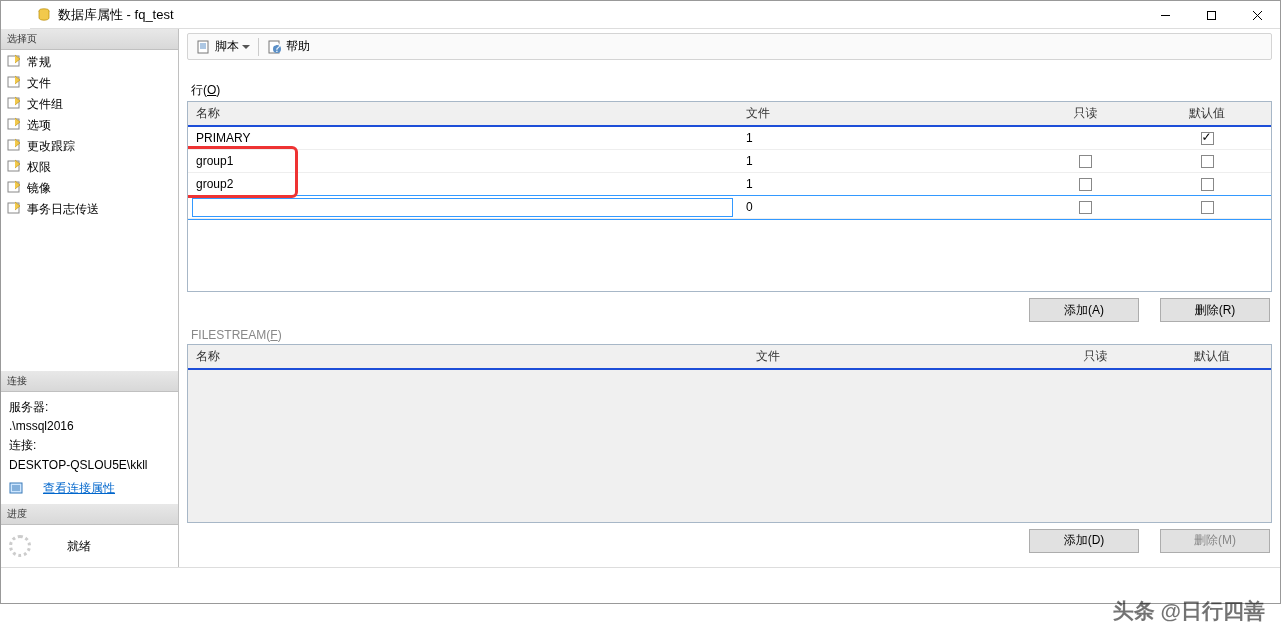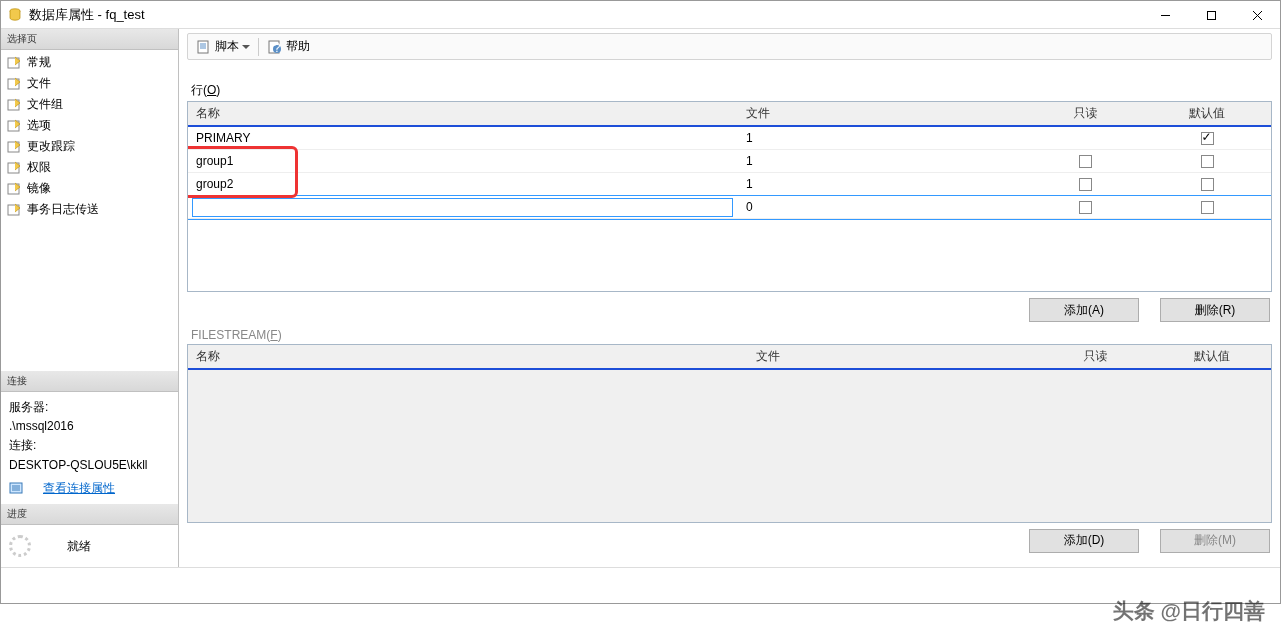--- a/index.html
+++ b/index.html
@@ -1,32 +1,32 @@
 <!DOCTYPE html>
 <html><head>
   <meta charset="utf-8">
   <style>
     * { margin: 0; padding: 0; box-sizing: border-box; font-family: "Microsoft YaHei", Tahoma, Arial, sans-serif; font-size: 12px; }
     body { background: #fff; width: 1281px; height: 631px; overflow: hidden; }
     
     .window { width: 100%; height: 604px; border: 1px solid #999; background: #fff; display: flex; flex-direction: column; }
     
-    .titlebar { height: 28px; display: flex; align-items: center; padding-left: 6px; border-bottom: 1px solid #ddd; }
+    .titlebar { height: 28px; display: flex; align-items: center; padding-left: 6px; border-bottom: 1px solid #ddd; margin-left: 29px; }
     .titlebar-icon { width: 16px; height: 16px; margin-right: 6px; display: inline-flex; align-items: center; justify-content: center; }
     .titlebar-text { flex: 1; font-size: 13px; color: #000; }
     .win-controls { display: flex; height: 100%; }
     .win-btn { width: 46px; height: 28px; display: flex; align-items: center; justify-content: center; cursor: pointer; }
     .win-btn svg { width: 11px; height: 11px; }
     
     .body-area { flex: 1; display: flex; overflow: hidden; }
     
     .sidebar { width: 178px; display: flex; flex-direction: column; background: #f0f0f0; border-right: 1px solid #c0c0c0; }
     .section-header { padding: 3px 6px; background: linear-gradient(#e8e8e8,#d8d8d8); border-bottom: 1px solid #c0c0c0; font-size: 10px; color: #333; }
     .nav-list { background: #fff; flex: 0 0 auto; padding: 2px 0; }
-    .nav-item { display: flex; align-items: center; padding: 2px 6px; cursor: pointer; }
+    .nav-item { display: flex; padding: 2px 6px; cursor: pointer; }
     .nav-icon { width: 16px; height: 14px; margin-right: 4px; display: inline-flex; }
     
     .conn-box { background: #fff; padding: 6px 8px; font-size: 12px; line-height: 1.6; color: #000; }
     .conn-link { display: flex; align-items: center; margin-top: 4px; gap: 14px; }
     .conn-link a { color: #0066cc; text-decoration: underline; cursor: pointer; }
     
     .progress-box { background: #fff; padding: 10px 8px; display: flex; align-items: center; gap: 28px; }
     .spinner { width: 22px; height: 22px; border: 3px dotted #ccc; border-radius: 50%; margin-right: 8px; }
     
     .spacer { flex: 1; background: #fff; }

